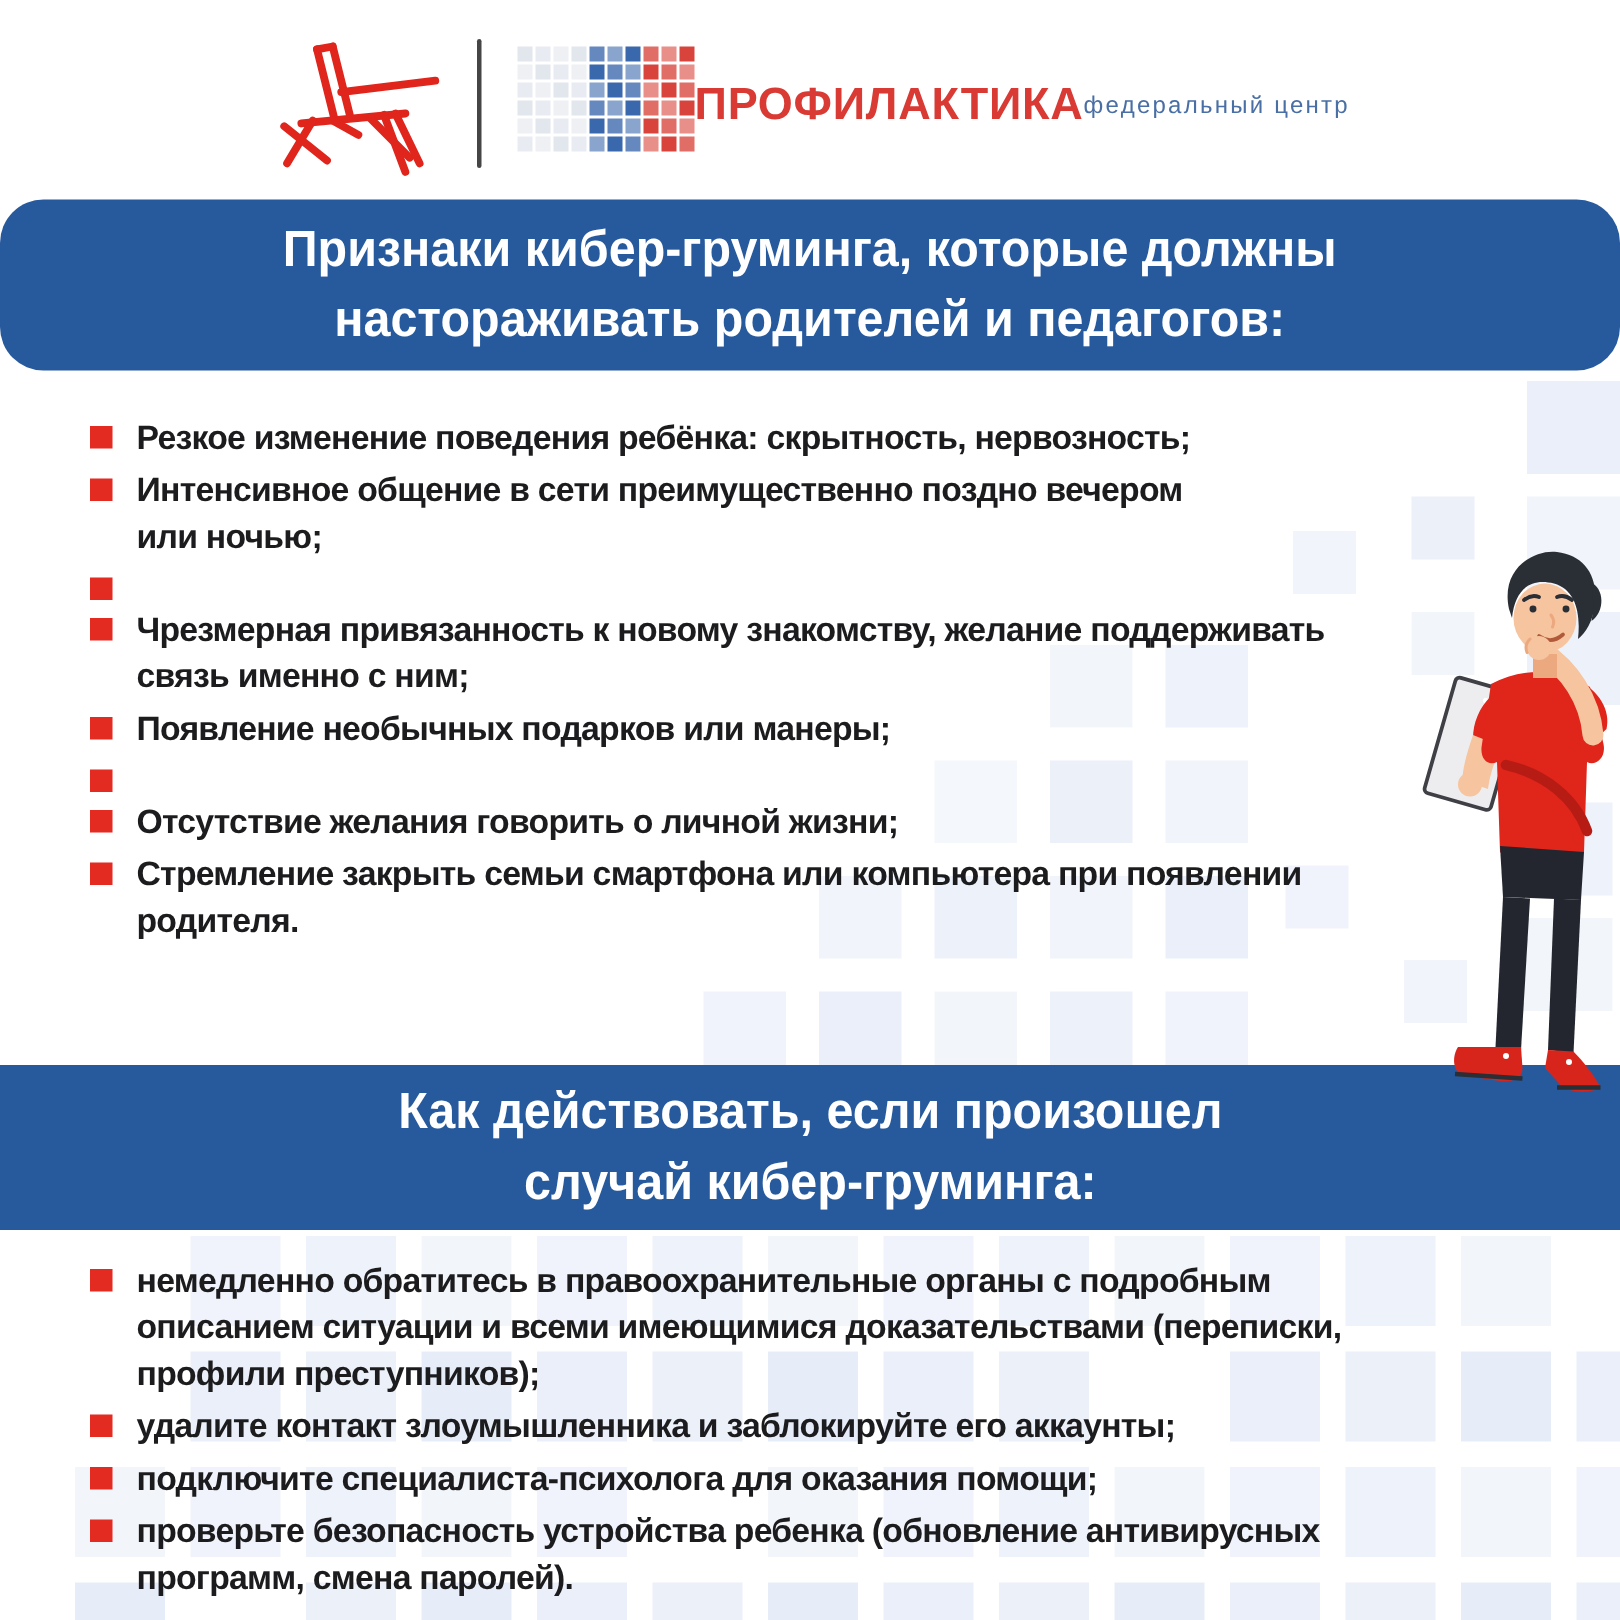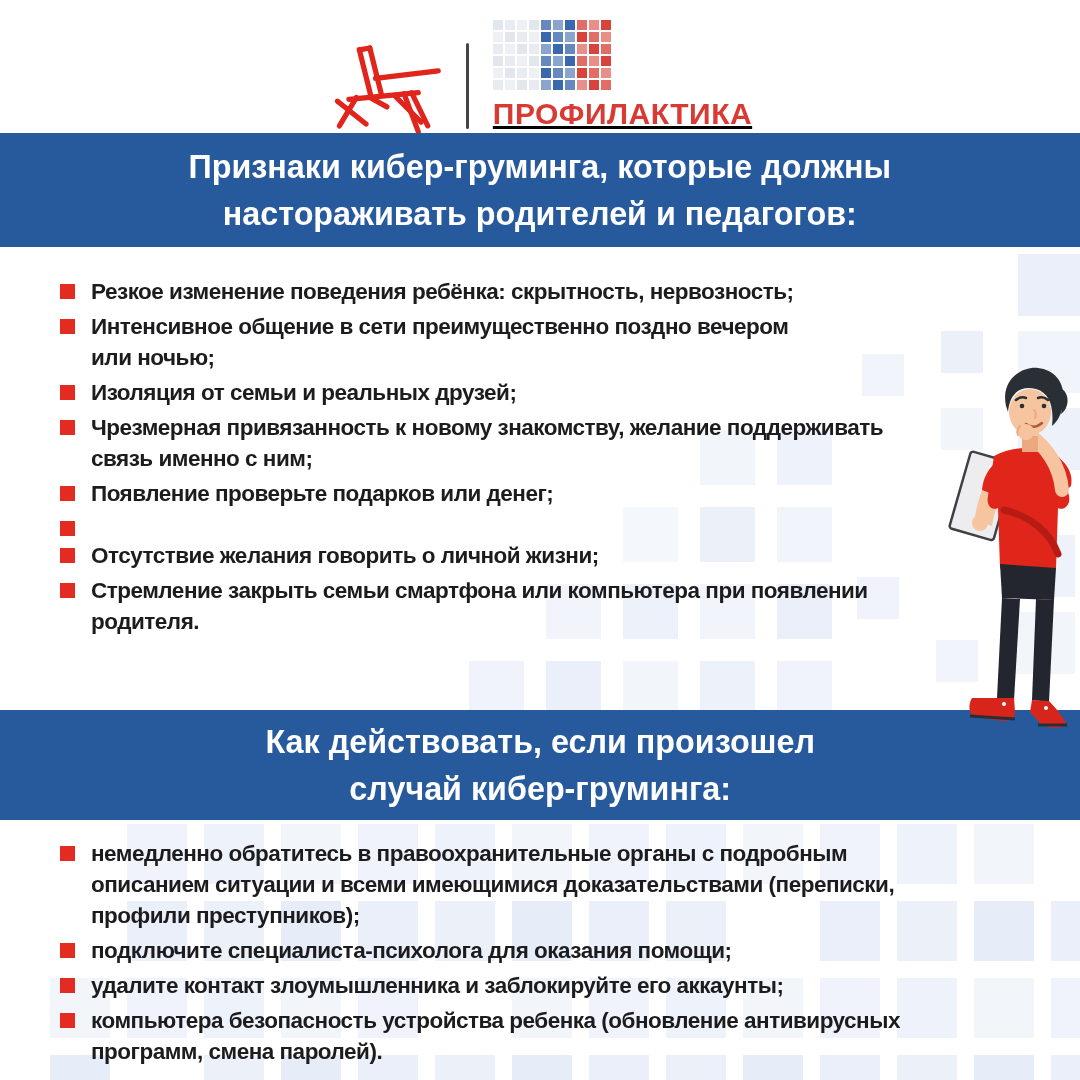--- a/index.html
+++ b/index.html
@@ -16,33 +16,33 @@
 
   
   .mosaic{position:absolute;inset:0;z-index:0;}
   .sq{position:absolute;background:var(--mosaic-blue);}
 
   
   .header{position:absolute;top:20px;left:0;width:1080px;display:flex;
           justify-content:center;align-items:center;gap:24px;z-index:1;}
   .chair-svg{width:114px;height:98px;flex:0 0 auto;}
   .divider{width:3px;height:86px;background:#454545;border-radius:2px;}
-  .logo-block{display:flex;flex-direction:column;align-items:flex-start;text-decoration:underline;}
+  .logo-block{display:flex;align-items:center;}
   .flag{display:grid;grid-template-columns:repeat(10,10px);grid-auto-rows:10px;gap:2px;margin-bottom:7px;}
   .flag i{display:block;}
   .f-g{background:#E2E6ED;}
   .f-b{background:#3A68AC;}
   .f-r{background:#D8443C;}
   .org-name{font-size:30px;font-weight:800;color:var(--logo-red);letter-spacing:.5px;line-height:1.1;}
   .org-sub{font-size:16px;color:var(--logo-blue);letter-spacing:1.5px;margin-top:3px;}
 
   
   .banner{position:absolute;left:0;width:1080px;background:var(--banner-blue);
           display:flex;align-items:center;justify-content:center;z-index:1;}
-  #banner1{top:133px;height:114px;}
+  #banner1{top:133px;height:114px;border-radius:29px;}
   #banner2{top:710px;height:110px;}
   .banner-text{white-space:pre-line;text-align:center;color:#fff;font-size:34px;
                line-height:47px;font-weight:800;letter-spacing:0;
                display:inline-block;transform:scaleX(.95);}
 
   
   .list{position:absolute;left:60px;z-index:1;}
   #list1{top:276px;width:915px;}
   #list2{top:838px;width:945px;}
   .li{display:flex;margin-bottom:4px;}
@@ -229,30 +229,29 @@
         <span class="bullet"></span>
         <span class="li-text">Резкое изменение поведения ребёнка: скрытность, нервозность;</span>
       </div>
       <div class="li">
         <span class="bullet"></span>
         <span class="li-text">Интенсивное общение в сети преимущественно поздно вечером
 или ночью;</span>
       </div>
       <div class="li">
         <span class="bullet"></span>
-        <span class="li-text">Изоляция от семьи и реальных друзей;</span>
       </div>
       <div class="li">
         <span class="bullet"></span>
         <span class="li-text">Чрезмерная привязанность к новому знакомству, желание поддерживать
 связь именно с ним;</span>
       </div>
       <div class="li">
         <span class="bullet"></span>
-        <span class="li-text">Появление проверьте подарков или денег;</span>
+        <span class="li-text">Появление необычных подарков или манеры;</span>
       </div>
       <div class="li">
         <span class="bullet"></span>
       </div>
       <div class="li">
         <span class="bullet"></span>
         <span class="li-text">Отсутствие желания говорить о личной жизни;</span>
       </div>
       <div class="li">
         <span class="bullet"></span>
@@ -268,29 +267,29 @@
 
   <div class="list" id="list2">
       <div class="li">
         <span class="bullet"></span>
         <span class="li-text">немедленно обратитесь в правоохранительные органы с подробным
 описанием ситуации и всеми имеющимися доказательствами (переписки,
 профили преступников);</span>
       </div>
       <div class="li">
         <span class="bullet"></span>
+        <span class="li-text">удалите контакт злоумышленника и заблокируйте его аккаунты;</span>
+      </div>
+      <div class="li">
+        <span class="bullet"></span>
         <span class="li-text">подключите специалиста-психолога для оказания помощи;</span>
       </div>
       <div class="li">
         <span class="bullet"></span>
-        <span class="li-text">удалите контакт злоумышленника и заблокируйте его аккаунты;</span>
-      </div>
-      <div class="li">
-        <span class="bullet"></span>
-        <span class="li-text">компьютера безопасность устройства ребенка (обновление антивирусных
+        <span class="li-text">проверьте безопасность устройства ребенка (обновление антивирусных
 программ, смена паролей).</span>
       </div>
     </div>
 
   <svg class="character" viewBox="0 0 148 380">
 
     <g transform="rotate(16 40 140)">
       <rect x="16" y="96" width="46" height="80" rx="3" fill="#EDEDEF" stroke="#3F3F46" stroke-width="2.5"></rect>
       <circle cx="39" cy="106" r="1.8" fill="#fff" stroke="none"></circle>
     </g>

